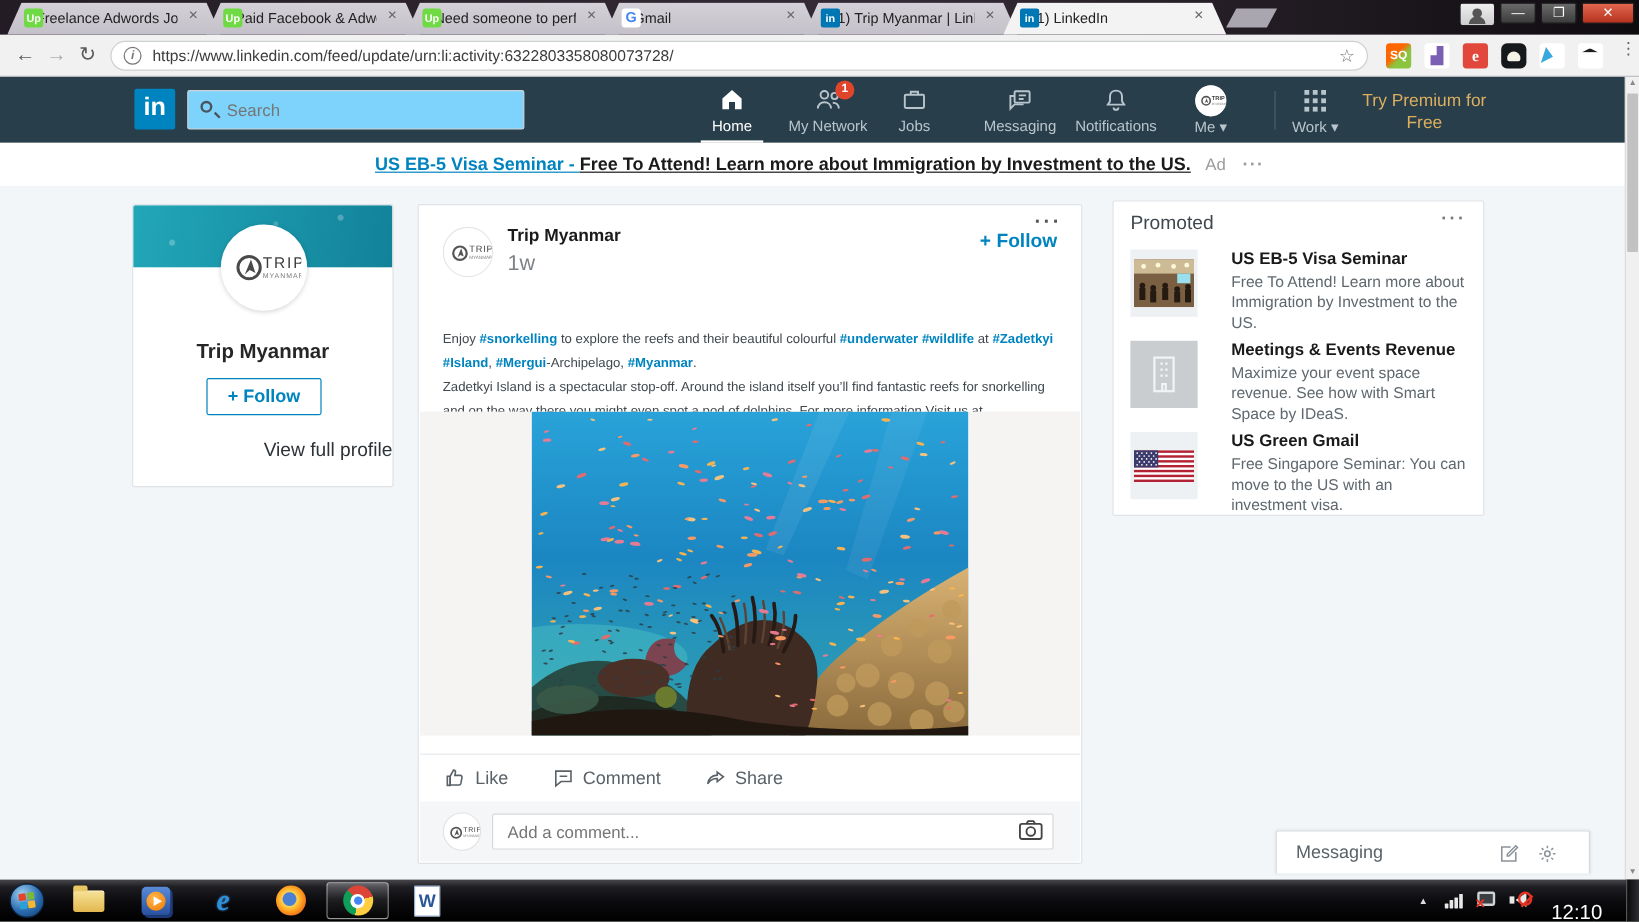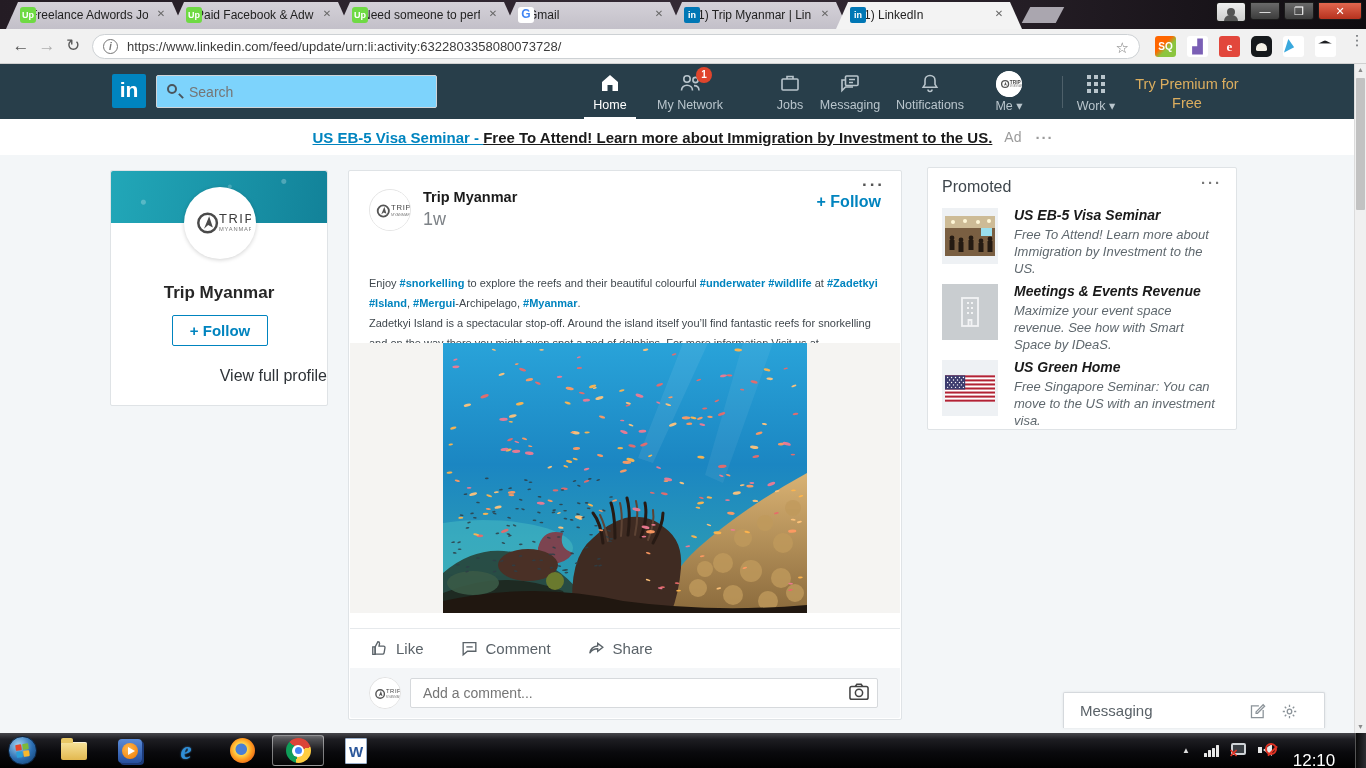--- a/index.html
+++ b/index.html
@@ -115,21 +115,21 @@
   .comment-input{position:absolute;left:60px;top:10px;right:22px;height:30px;background:#fff;border:1px solid #d6d9dc;border-radius:2px;
     font-size:14px;color:#333;padding:0 36px 0 12px;outline:none;}
   .comment-camera{position:absolute;right:30px;top:14px;}
 
   
   .promoted-card{left:927px;top:167px;width:310px;height:263px;}
   .promo-title{position:absolute;left:14px;top:10px;font-size:16px;color:#3f474d;}
   .promo-menu{position:absolute;right:14px;top:6px;color:#777;font-size:15px;font-weight:bold;letter-spacing:2px;}
   .promo-item{position:absolute;left:14px;right:12px;height:62px;}
   .promo-thumb{position:absolute;left:0;top:2px;width:56px;height:56px;background:#eef1f4;display:flex;align-items:center;justify-content:center;overflow:hidden;}
-  .promo-body{position:absolute;left:72px;top:0;right:0;font-style:italic;}
+  .promo-body{position:absolute;left:84px;top:0;right:0;}
   .promo-head{font-size:14px;font-weight:bold;color:#1a1a1a;line-height:18px;}
   .promo-desc{font-size:13px;color:#5f686e;line-height:17px;margin-top:2px;}
 
   
   .msg-bar{position:absolute;left:1063px;top:692px;width:262px;height:36px;background:#fff;border:1px solid #d5d9dd;border-bottom:0;border-radius:2px 2px 0 0;box-shadow:0 0 3px rgba(0,0,0,.08);}
   .msg-label{position:absolute;left:16px;top:9px;font-size:15px;color:#5a6268;}
 
   
   .scrollbar{position:absolute;right:0;top:64px;width:12px;height:669px;background:#f0f0f0;border-left:1px solid #dcdcdc;}
   .sb-arrow{position:absolute;left:0;width:11px;height:12px;color:#8a8a8a;font-size:7px;text-align:center;line-height:12px;}
@@ -258,21 +258,21 @@
           <svg width="26" height="24" viewBox="0 0 26 24" style="margin:0 auto" fill="none" stroke="#b9c5cc" stroke-width="1.6">
             <circle cx="10" cy="8" r="3.2"></circle>
             <path d="M4.5 19.5c0-3.2 2.4-5.3 5.5-5.3s5.5 2.1 5.5 5.3"></path>
             <circle cx="18.5" cy="9" r="2.6"></circle>
             <path d="M17 14.6c2.9 0 5 1.9 5 4.9"></path>
           </svg>
         <div class="nav-badge">1</div>
         </div>
       <div class="nlabel">My Network</div>
     </div>
-    <div class="nav-item" style="left:750px">
+    <div class="nav-item" style="left:722px">
       <div class="nico">
           <svg width="24" height="24" viewBox="0 0 24 24" style="margin:0 auto" fill="none" stroke="#b9c5cc" stroke-width="1.6">
             <rect x="4" y="8" width="16" height="11" rx="1"></rect>
             <path d="M9 8V5.5h6V8"></path>
           </svg>
         </div>
       <div class="nlabel">Jobs</div>
     </div>
     <div class="nav-item" style="left:810px">
       <div class="nico">
@@ -820,21 +820,21 @@
               <circle cx="18.7" cy="10.9" r="0.8"></circle>
               <circle cx="3" cy="13.7" r="0.8"></circle>
               <circle cx="7.5" cy="13.7" r="0.8"></circle>
               <circle cx="12" cy="13.7" r="0.8"></circle>
               <circle cx="16.5" cy="13.7" r="0.8"></circle>
               <circle cx="21" cy="13.7" r="0.8"></circle>
             </g>
           </svg>
       </div>
       <div class="promo-body">
-        <div class="promo-head">US Green Home</div>
+        <div class="promo-head">US Green Gmail</div>
         <div class="promo-desc">Free Singapore Seminar: You can move to the US with an investment visa.</div>
       </div>
     </div>
   </div>
 
   <div class="msg-bar">
     <div class="msg-label">Messaging</div>
     <svg style="position:absolute;right:58px;top:10px" width="17" height="17" viewBox="0 0 24 24" fill="none" stroke="#8b9399" stroke-width="1.8">
         <path d="M14 4H3.5v16.5H20V10"></path>
         <path d="M10 12.5 L20 2.5l2 2-10 10h-2v-2Z"></path>

